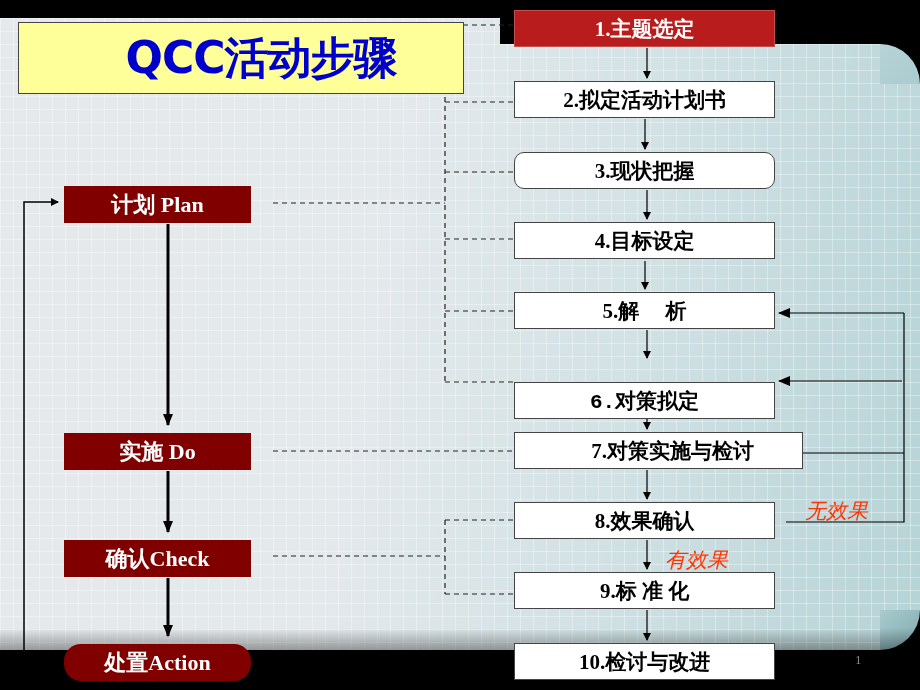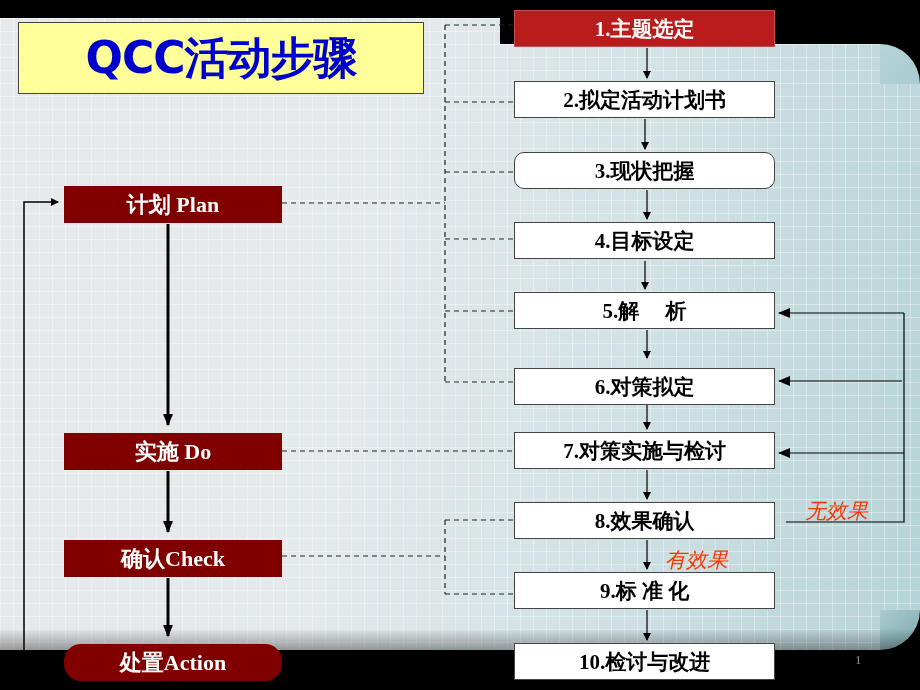--- a/index.html
+++ b/index.html
@@ -35,24 +35,24 @@
     border-bottom-right-radius:40px;
   }
   .bottom-shade {
     position:absolute; left:0; top:628px; width:920px; height:22px;
     background: linear-gradient(to bottom, rgba(0,0,0,0), rgba(0,0,0,0.35));
   }
   .title-box {
     position:absolute; left:18px; top:22px; width:404px; height:70px;
     background:#FFFF99; border:1.5px solid #444;
     display:flex; align-items:center; justify-content:center;
-    color:#0000CC; font-weight:bold; font-size:44px; letter-spacing:-1px;
+    color:#0000CC; font-weight:bold; font-size:44px; letter-spacing:-1px;padding-left:40px;
   }
   .pdca {
-    position:absolute; left:64px; width:218px; height:37px; background:#800000;
+    position:absolute; left:64px; width:187px; height:37px; background:#800000;
     color:#fff; font-size:22px; font-weight:bold;
     display:flex; align-items:center; justify-content:center;
     font-family:"Liberation Serif", serif;
   }
   .step {
     position:absolute; left:514px; width:259px; height:35px; background:#fff;
     border:1.5px solid #444; color:#000;
     display:flex; align-items:center; justify-content:center;
     font-size:21px; font-weight:bold; font-family:"Liberation Serif", serif;
     box-sizing:content-box;
@@ -137,22 +137,22 @@
 <div class="pdca" style="top:186px;">计划 Plan</div>
 <div class="pdca" style="top:433px;">实施 Do</div>
 <div class="pdca" style="top:540px;">确认Check</div>
 <div class="pdca" style="top:644px;border-radius:17px;">处置Action</div>
 
 <div class="step first" style="top:10px;">1.主题选定</div>
 <div class="step" style="top:81px;">2.拟定活动计划书</div>
 <div class="step" style="top:152px;border-radius:10px;">3.现状把握</div>
 <div class="step" style="top:222px;">4.目标设定</div>
 <div class="step" style="top:292px;">5.解　 析</div>
-<div class="step" style="top:368px;">6.对策拟定</div>
-<div class="step" style="top:432px;">7.对策实施与检讨</div>
+<div class="step" style="top:382px;font-family:Liberation Mono, monospace;">6.对策拟定</div>
+<div class="step" style="top:432px;padding-left:28px;">7.对策实施与检讨</div>
 <div class="step" style="top:502px;">8.效果确认</div>
 <div class="step" style="top:572px;">9.标 准 化</div>
 <div class="step" style="top:643px;text-align:right;">10.检讨与改进</div>
 
 <div class="label-red" style="left:805px; top:497px;">无效果</div>
 <div class="label-red" style="left:665px; top:546px;">有效果</div>
 
 <div class="page-num">1</div>
 
 </body></html>

